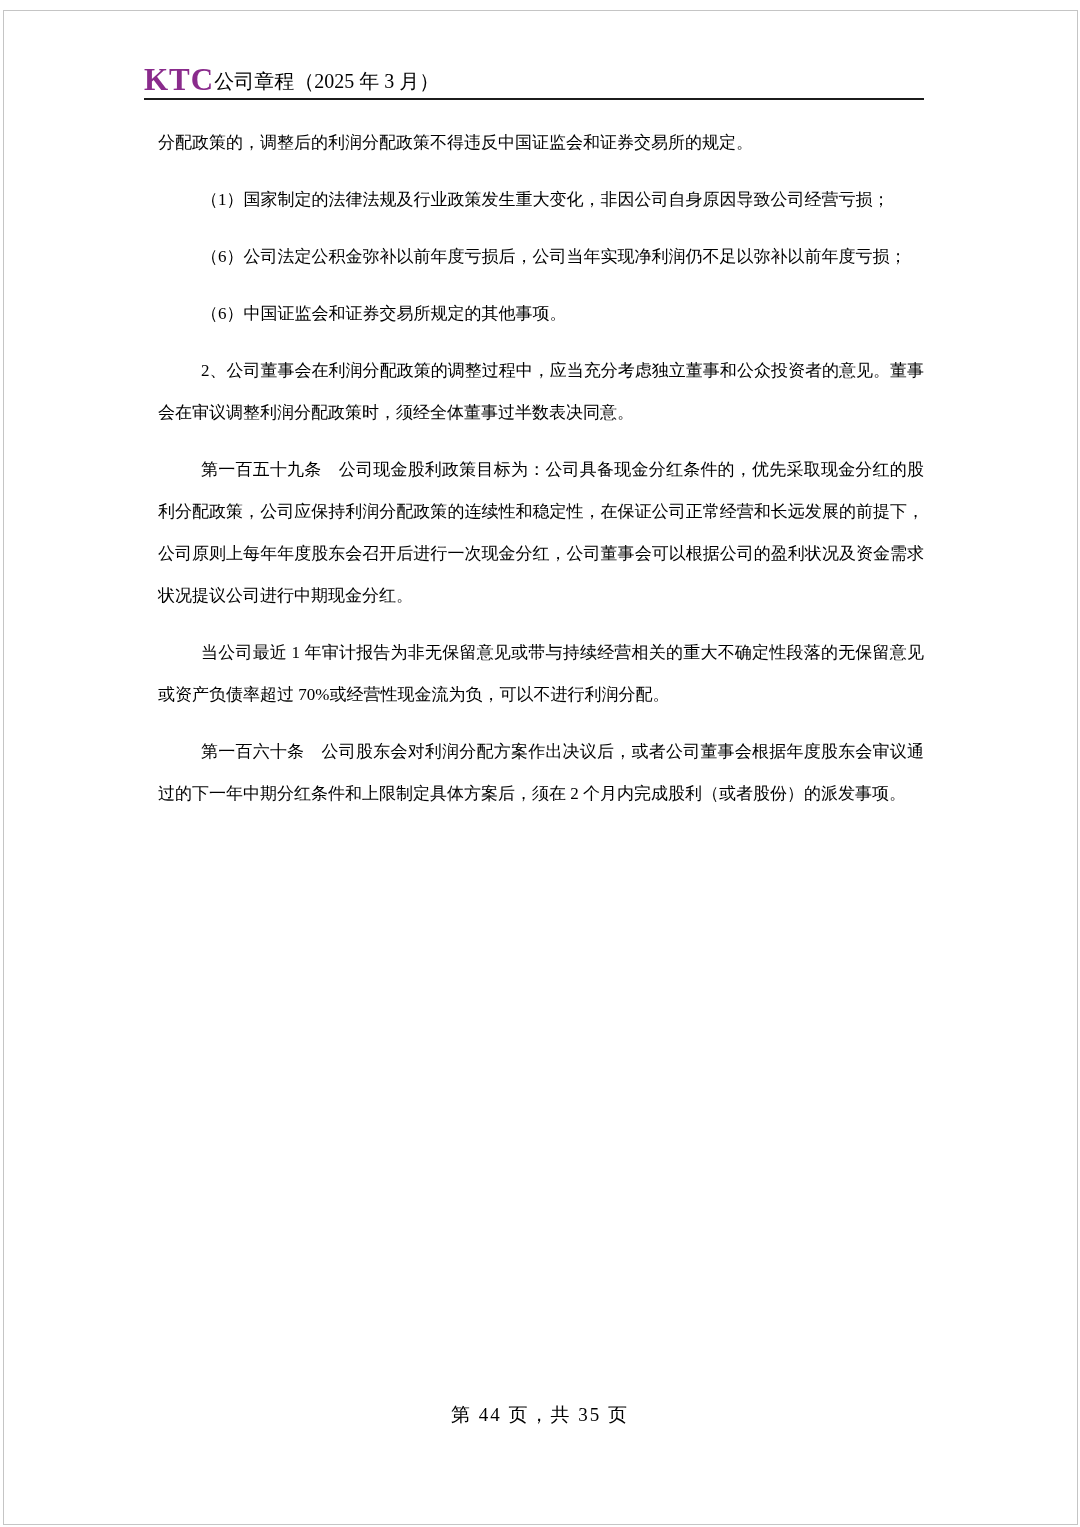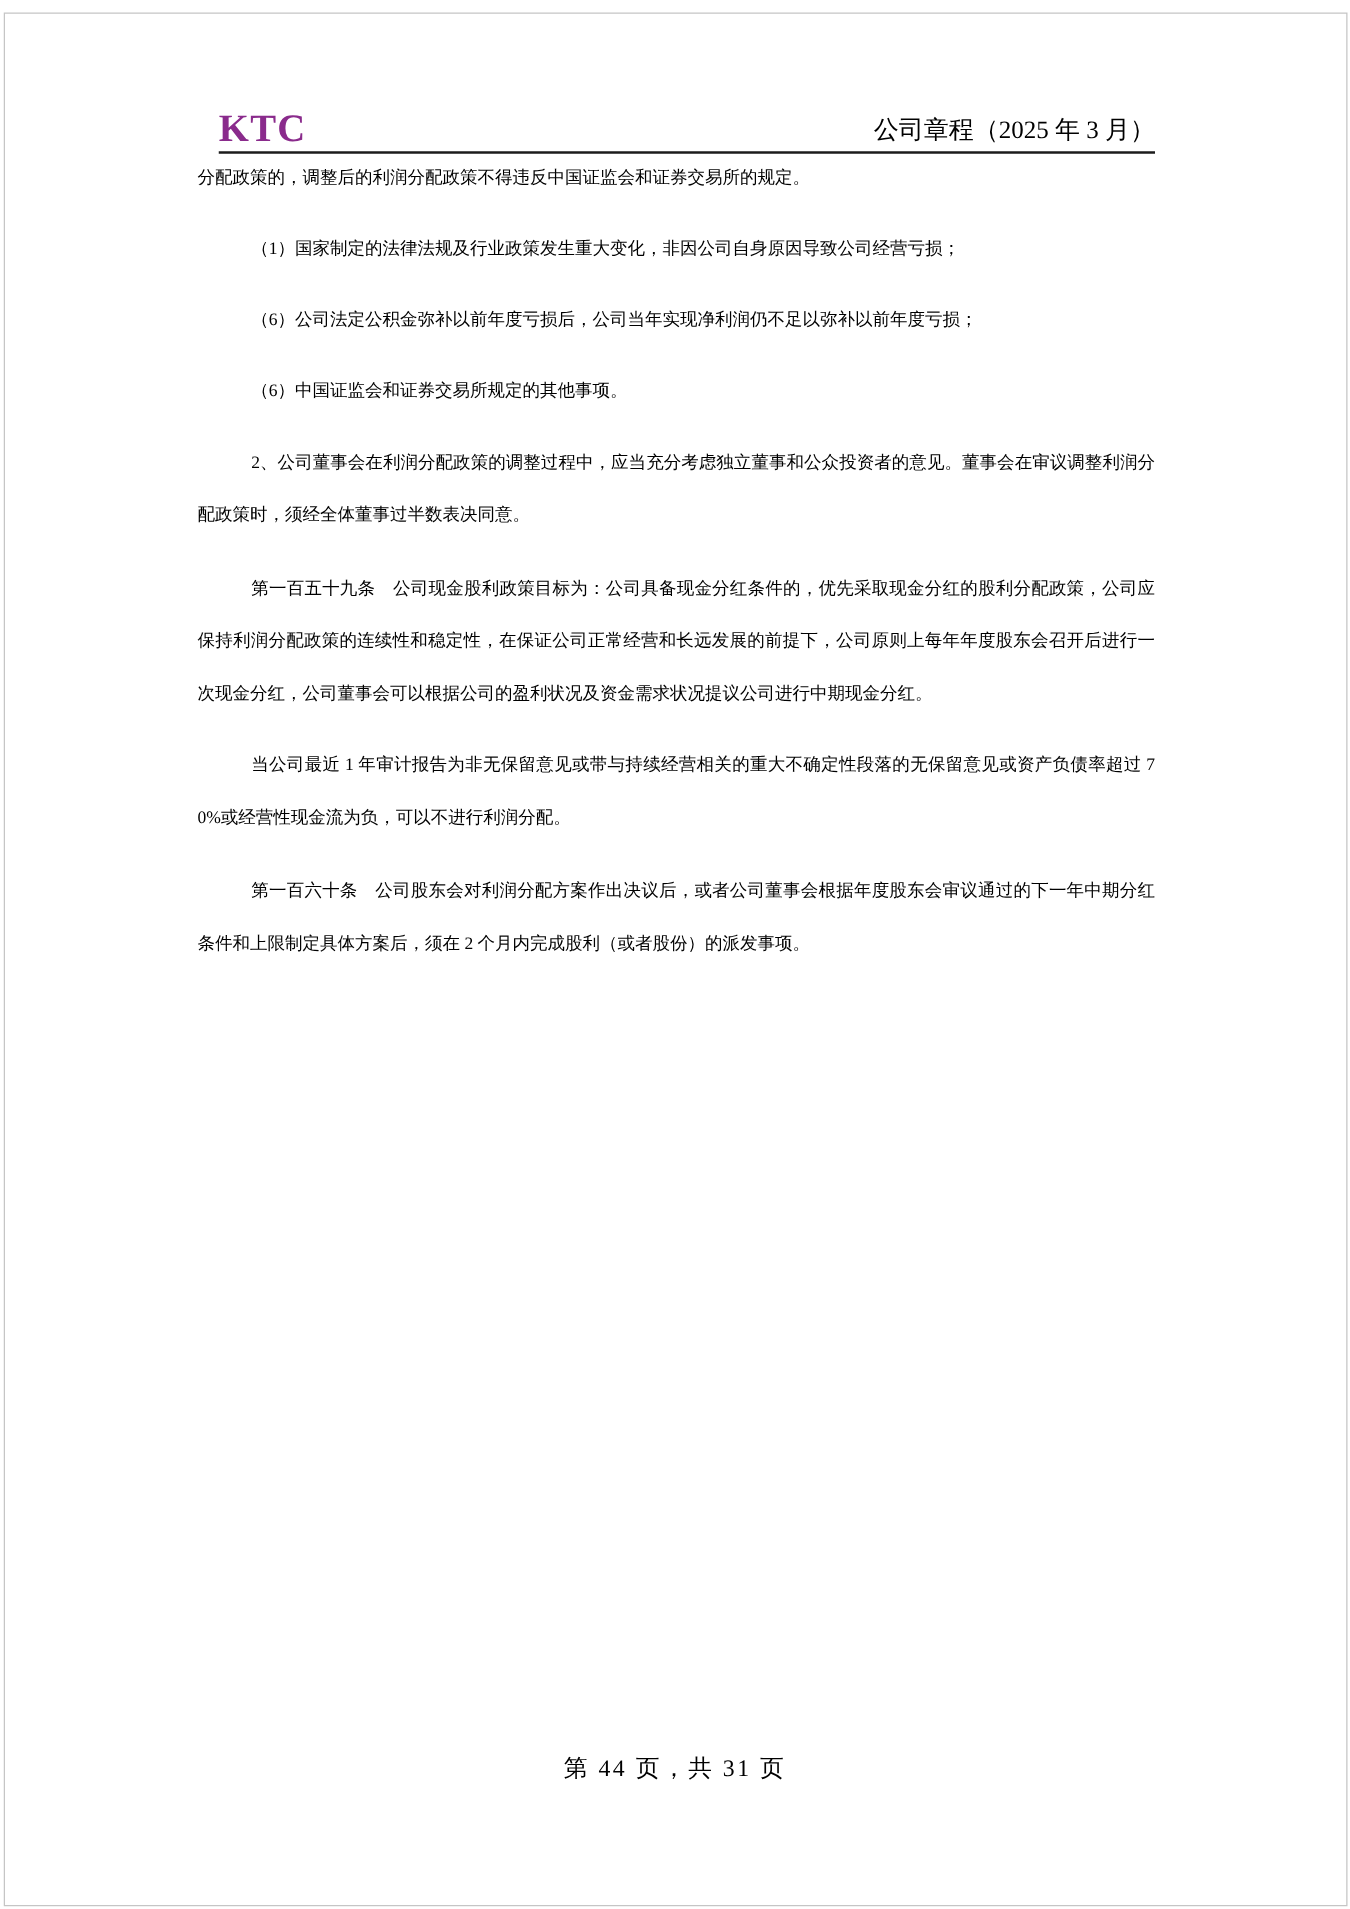--- a/index.html
+++ b/index.html
@@ -20,49 +20,47 @@
     color:var(--text-color);
   }
   .page-frame{
     position:absolute;
     left:3px; top:10px; right:2px; bottom:2px;
     border:1px solid var(--frame-color);
     pointer-events:none;
   }
   .header{
     position:absolute;
-    left:175px; right:156px; top:56px;
+    left:144px; right:156px; top:56px;
     display:flex;
-    justify-content:space-between;
     align-items:flex-end;
     border-bottom:2px solid var(--rule-color);
     padding-bottom:3px;
     height:44px;
-    margin-top:23px;
   }
   .logo{
     font-family:"Liberation Serif","DejaVu Serif",serif;
     font-weight:bold;
     font-size:31px;
     line-height:1;
     color:var(--logo-color);
     letter-spacing:1px;
   }
   .doc-title{
     font-size:20px;
     line-height:1.2;
     padding-bottom:2px;
     white-space:nowrap;
   }
   .content{
     position:absolute;
     left:158px; right:156px; top:122px;
   }
   .para{
-    font-size:14px;
+    font-size:17px;
     line-height:42px;
     text-align:justify;
     margin:0 0 15px 0;
     word-break:break-all;
   }
   .para.indent{ text-indent:43px; }
   .lead{
     font-family:"Liberation Sans","DejaVu Sans",sans-serif;
     font-weight:normal;
   }
@@ -100,15 +98,15 @@
 
 
     <p class="para indent"><span class="lead">第一百五十九条</span><span class="ptext">　公司现金股利政策目标为：公司具备现金分红条件的，优先采取现金分红的股利分配政策，公司应保持利润分配政策的连续性和稳定性，在保证公司正常经营和长远发展的前提下，公司原则上每年年度股东会召开后进行一次现金分红，公司董事会可以根据公司的盈利状况及资金需求状况提议公司进行中期现金分红。</span></p>
 
     <p class="para indent"><span class="ptext">当公司最近 1 年审计报告为非无保留意见或带与持续经营相关的重大不确定性段落的无保留意见或资产负债率超过 70%或经营性现金流为负，可以不进行利润分配。</span></p>
 
     <p class="para indent"><span class="lead">第一百六十条</span><span class="ptext">　公司股东会对利润分配方案作出决议后，或者公司董事会根据年度股东会审议通过的下一年中期分红条件和上限制定具体方案后，须在 2 个月内完成股利（或者股份）的派发事项。</span></p>
   </div>
 
   <div class="footer">
-    <span>第 44 页，共 31 页</span>
+    <span>第 44 页，共 35 页</span>
   </div>
 </div>
 
 </body></html>

